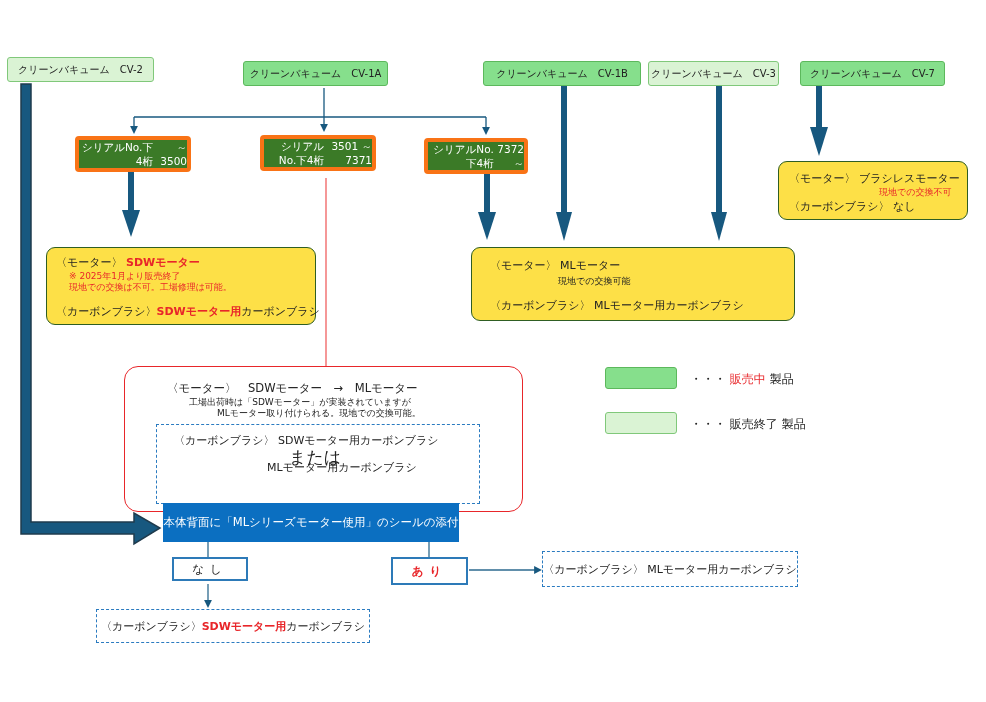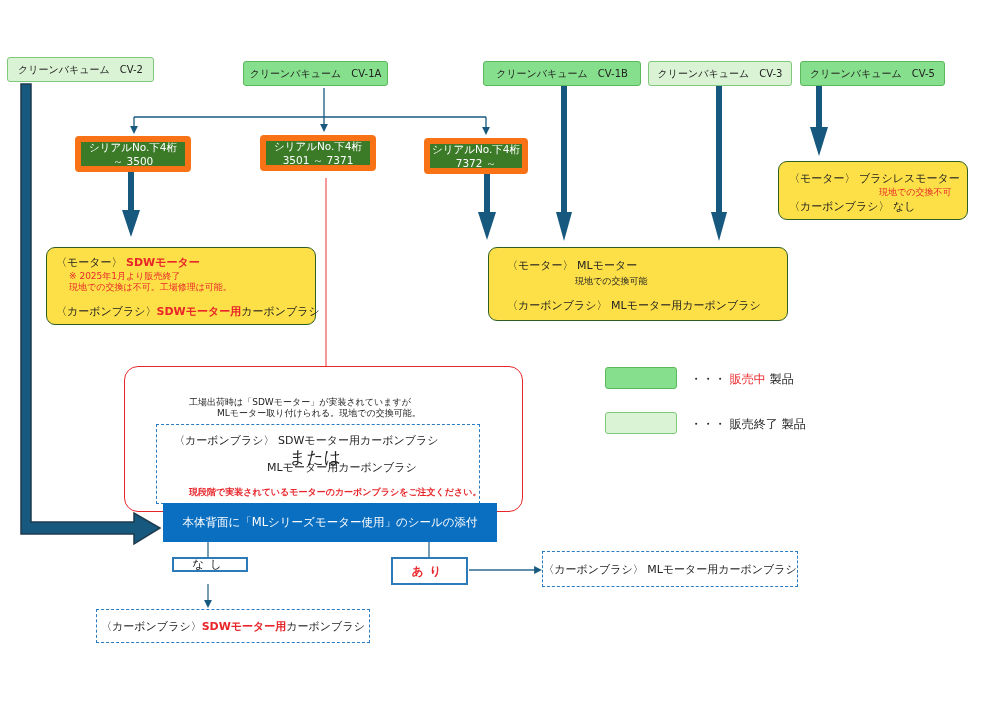--- a/index.html
+++ b/index.html
@@ -7,22 +7,22 @@
          font-family: "DejaVu Sans", "Liberation Sans", sans-serif; color: #222; }
   .abs { position: absolute; box-sizing: border-box; }
   svg.conn { position: absolute; left: 0; top: 0; width: 986px; height: 702px; pointer-events: none; }
 
   .model { display: flex; align-items: center; justify-content: center; font-size: 10px;
            border: 1.5px solid #5cb85c; border-radius: 3px; color: #222; white-space: nowrap; }
   .model.active { background: #86df8c; }
   .model.ended { background: #daf3d4; border-color: #80c87a; }
 
   .serial { background: #3b7a27; color: #fff; border-radius: 4px; font-size: 10.5px;
-            display: flex; flex-direction: column; align-items: center; justify-content: center;
-            line-height: 1.35; border: 6px solid #f97316; text-align: right; }
+            display: flex; flex-direction: row; align-items: center; justify-content: center;
+            line-height: 1.35; border: 4px solid #f97316; text-align: right; }
 
   .info { border: 1.5px solid #2f5e23; border-radius: 9px; background: #fde047; font-size: 11px; }
   .info .row { position: absolute; white-space: nowrap; }
   .red { color: #e8262a; }
   .bold-red { color: #e8262a; font-weight: bold; }
   .small { font-size: 9px; }
 
   .bigbox { border: 1.5px solid #e8262a; border-radius: 14px; background: #fff; }
   .dashbox { border: 1.5px dashed #2b7bc0; background: #fff; }
   .bluebar { background: #0b6fc1; color: #fff; font-size: 11.5px; display: flex;
@@ -82,25 +82,25 @@
 
 <div class="abs model ended" style="left:7px;top:57px;width:147px;height:25px;">
   <span>クリーンバキューム　CV-2</span>
 </div>
 <div class="abs model active" style="left:243px;top:61px;width:145px;height:25px;">
   <span>クリーンバキューム　CV-1A</span>
 </div>
 <div class="abs model active" style="left:483px;top:61px;width:158px;height:25px;justify-content:center;">
   <span>クリーンバキューム　CV-1B</span>
 </div>
-<div class="abs model ended" style="left:648px;top:61px;width:144px;height:25px;">
+<div class="abs model ended" style="left:648px;top:61px;width:131px;height:25px;">
   <span>クリーンバキューム　CV-3</span>
 </div>
 <div class="abs model active" style="left:800px;top:61px;width:145px;height:25px;">
-  <span>クリーンバキューム　CV-5</span>
+  <span>クリーンバキューム　CV-7</span>
 </div>
 
 <div class="abs serial" style="left:75px;top:136px;width:116px;height:36px;">
   <span>シリアルNo.下4桁</span>
   <span>～ 3500</span>
 </div>
 <div class="abs serial" style="left:260px;top:135px;width:116px;height:36px;">
   <span>シリアルNo.下4桁</span>
   <span>3501 ～ 7371</span>
 </div>
@@ -114,48 +114,48 @@
     <span>〈モーター〉</span>
     <span class="bold-red">SDWモーター</span>
   </div>
   <div class="row red small" style="left:22px;top:22px;">※ 2025年1月より販売終了</div>
   <div class="row red small" style="left:22px;top:33px;">現地での交換は不可。工場修理は可能。</div>
   <div class="row" style="left:9px;top:56px;">
     <span>〈カーボンブラシ〉</span><span class="bold-red">SDWモーター用</span><span>カーボンブラシ</span>
   </div>
 </div>
 
-<div class="abs info" style="left:488px;top:247px;width:300px;height:74px;text-align:right;">
+<div class="abs info" style="left:471px;top:247px;width:324px;height:74px;text-align:right;">
   <div class="row" style="left:18px;top:10px;">〈モーター〉 MLモーター</div>
   <div class="row small" style="left:86px;top:27px;">現地での交換可能</div>
   <div class="row" style="left:18px;top:50px;">〈カーボンブラシ〉 MLモーター用カーボンブラシ</div>
 </div>
 
 <div class="abs info" style="left:778px;top:161px;width:190px;height:59px;">
   <div class="row" style="left:10px;top:9px;">〈モーター〉 ブラシレスモーター</div>
   <div class="row red small" style="left:100px;top:24px;">現地での交換不可</div>
   <div class="row" style="left:10px;top:37px;">〈カーボンブラシ〉 なし</div>
 </div>
 
 <div class="abs bigbox" style="left:124px;top:366px;width:399px;height:146px;">
+  <div class="abs" style="left:42px;top:14px;font-size:11.5px;white-space:nowrap;">〈モーター〉　SDWモーター　→　MLモーター</div>
   <div class="abs small" style="left:64px;top:29px;white-space:nowrap;">工場出荷時は「SDWモーター」が実装されていますが</div>
   <div class="abs small" style="left:64px;top:40px;white-space:nowrap;padding-left:28px;">MLモーター取り付けられる。現地での交換可能。</div>
 </div>
 <div class="abs dashbox" style="left:156px;top:424px;width:324px;height:80px;">
   <div class="abs" style="left:17px;top:8px;font-size:11px;white-space:nowrap;">〈カーボンブラシ〉 SDWモーター用カーボンブラシ</div>
   <div class="abs" style="left:132px;top:21px;font-size:17px;white-space:nowrap;">または</div>
   <div class="abs" style="left:110px;top:35px;font-size:11px;white-space:nowrap;">MLモーター用カーボンブラシ</div>
-  <div class="abs red small" style="left:32px;top:61px;white-space:nowrap;font-weight:bold;">現段階で実装されているモーターのカーボンブラシをご注文ください。</div>
 </div>
 
-<div class="abs bluebar" style="left:163px;top:503px;width:334px;height:39px;">
+<div class="abs bluebar" style="left:163px;top:503px;width:296px;height:39px;">
   <span>本体背面に「MLシリーズモーター使用」のシールの添付</span>
 </div>
 
-<div class="abs choice" style="left:172px;top:557px;width:76px;height:15px;">
+<div class="abs choice" style="left:172px;top:557px;width:76px;height:24px;">
   <span>なし</span>
 </div>
 <div class="abs choice" style="left:391px;top:557px;width:77px;height:28px;color:#e8262a;font-weight:bold;">
   <span>あり</span>
 </div>
 
 <div class="abs dashbox" style="left:96px;top:609px;width:274px;height:34px;display:flex;align-items:center;justify-content:center;font-size:11px;white-space:nowrap;">
   <span>〈カーボンブラシ〉</span>
     <span class="bold-red">SDWモーター用</span>
     <span>カーボンブラシ</span>

